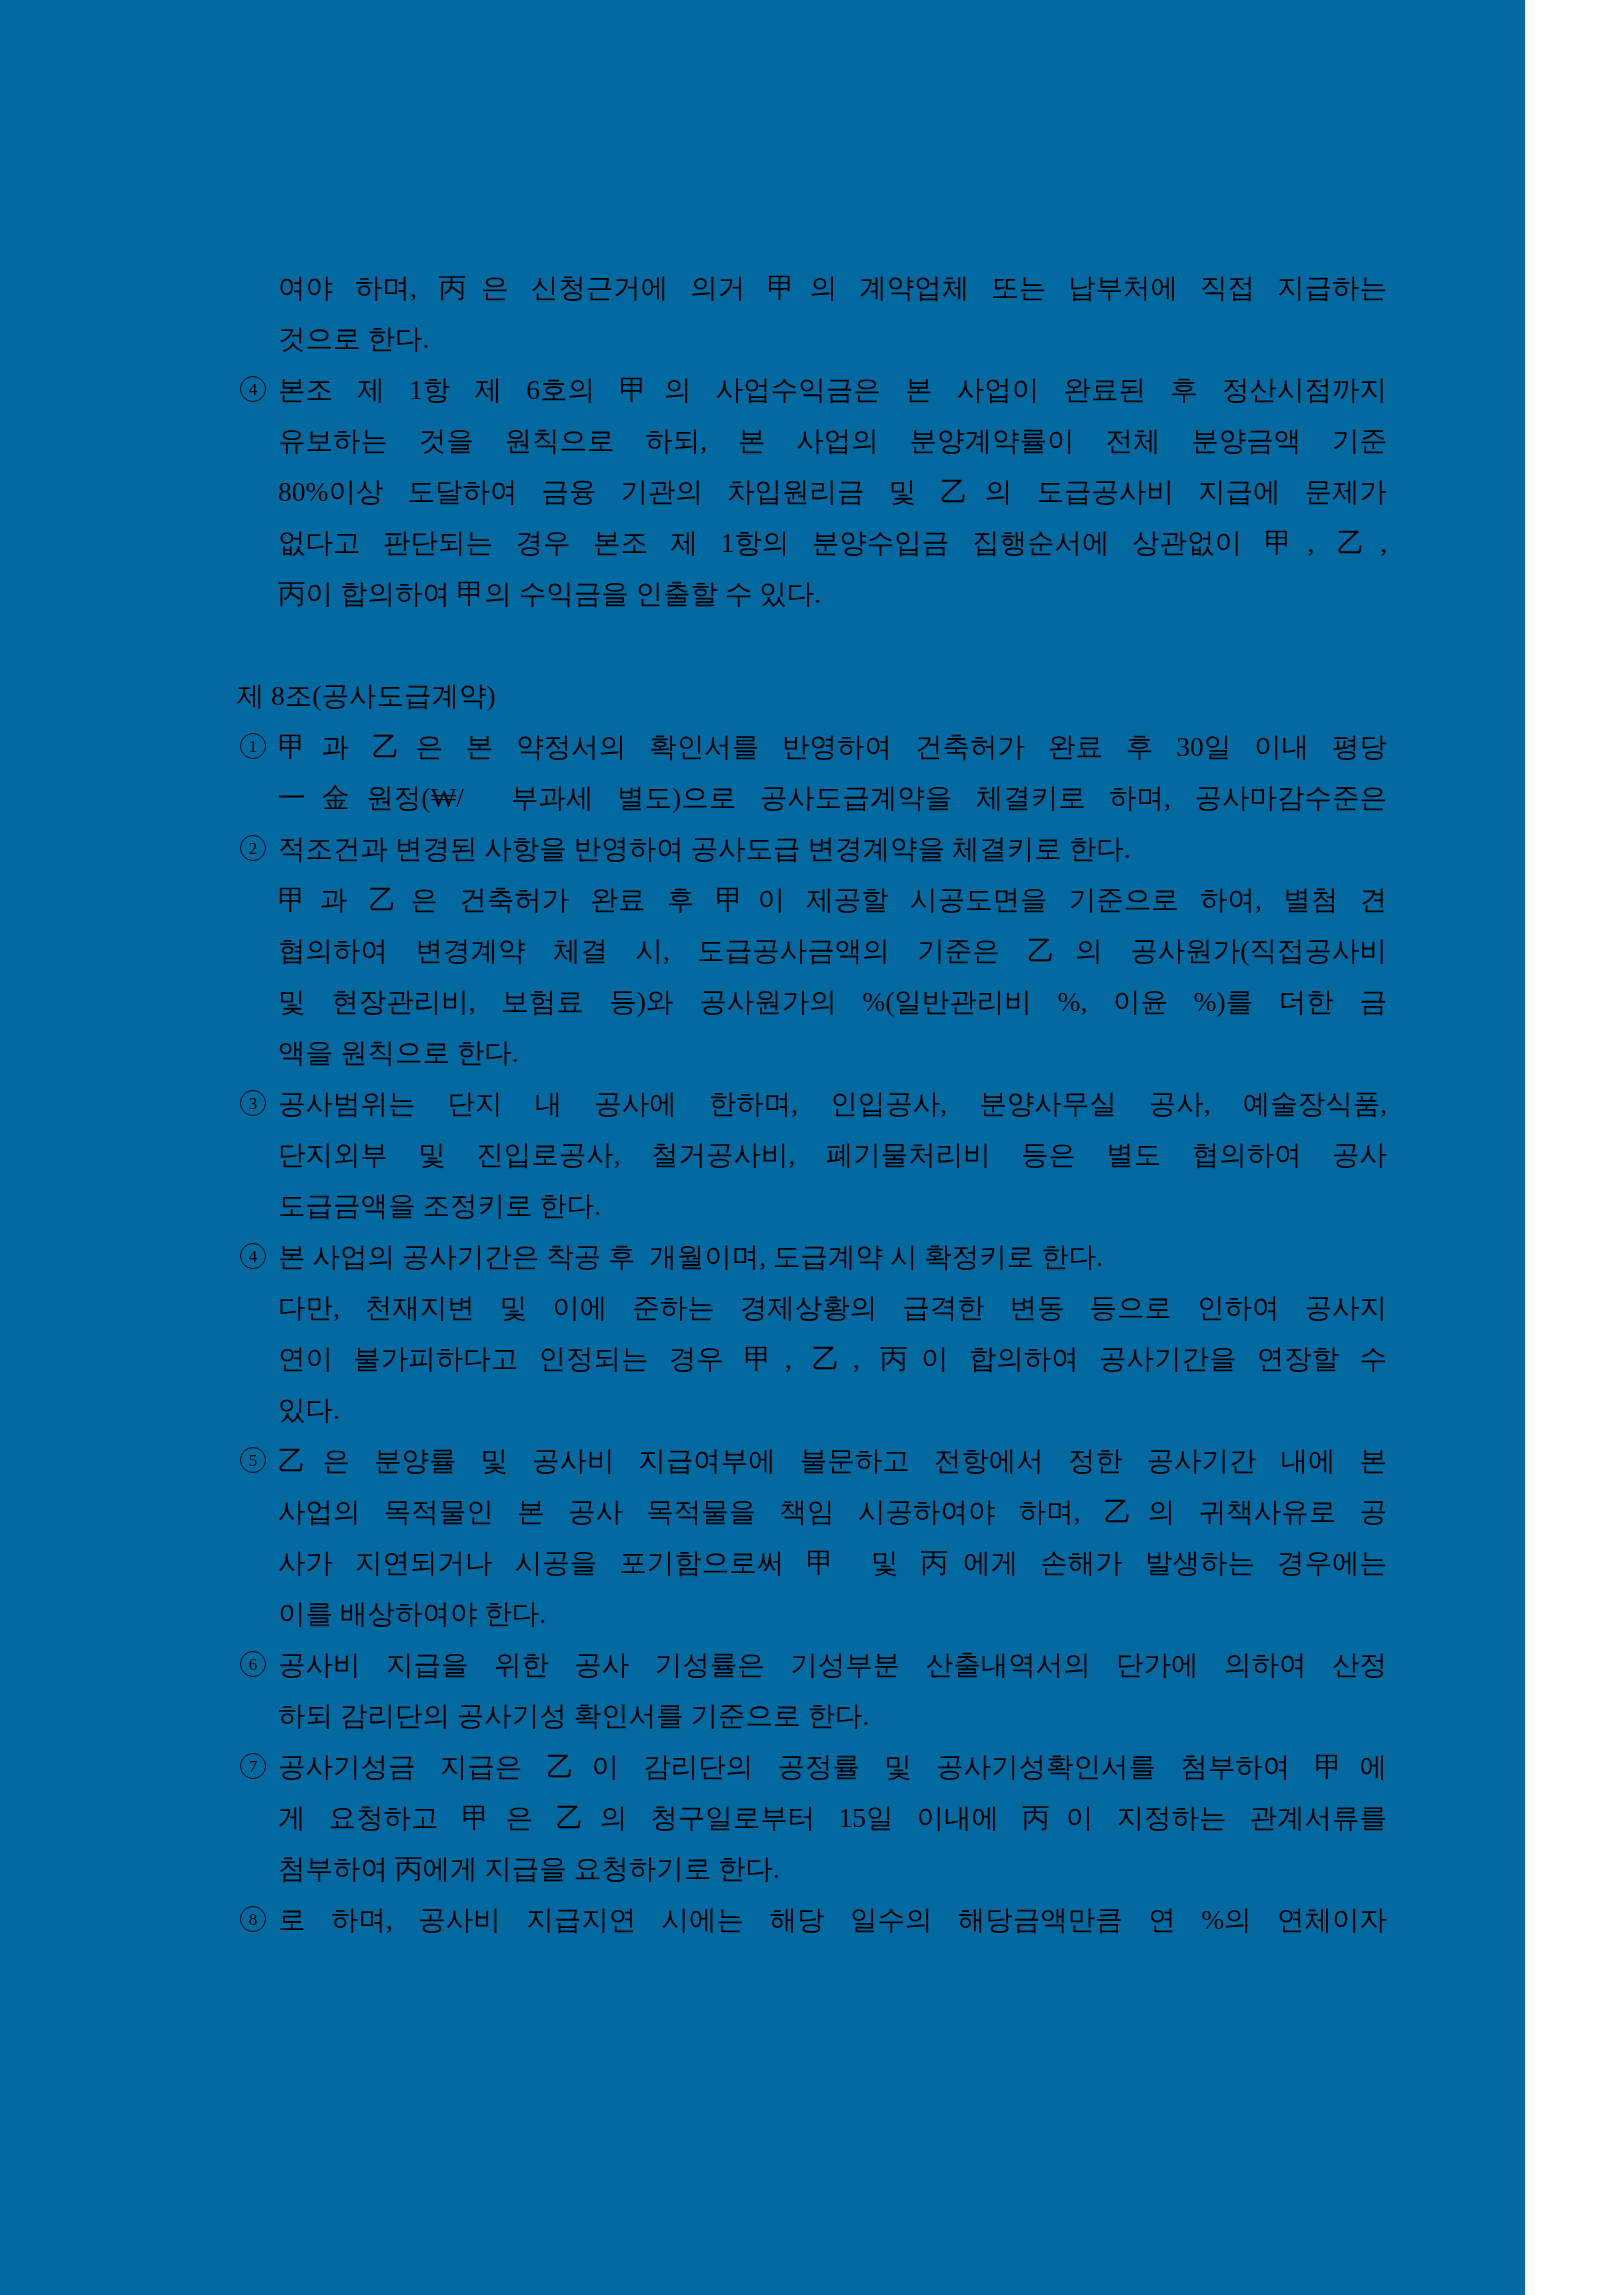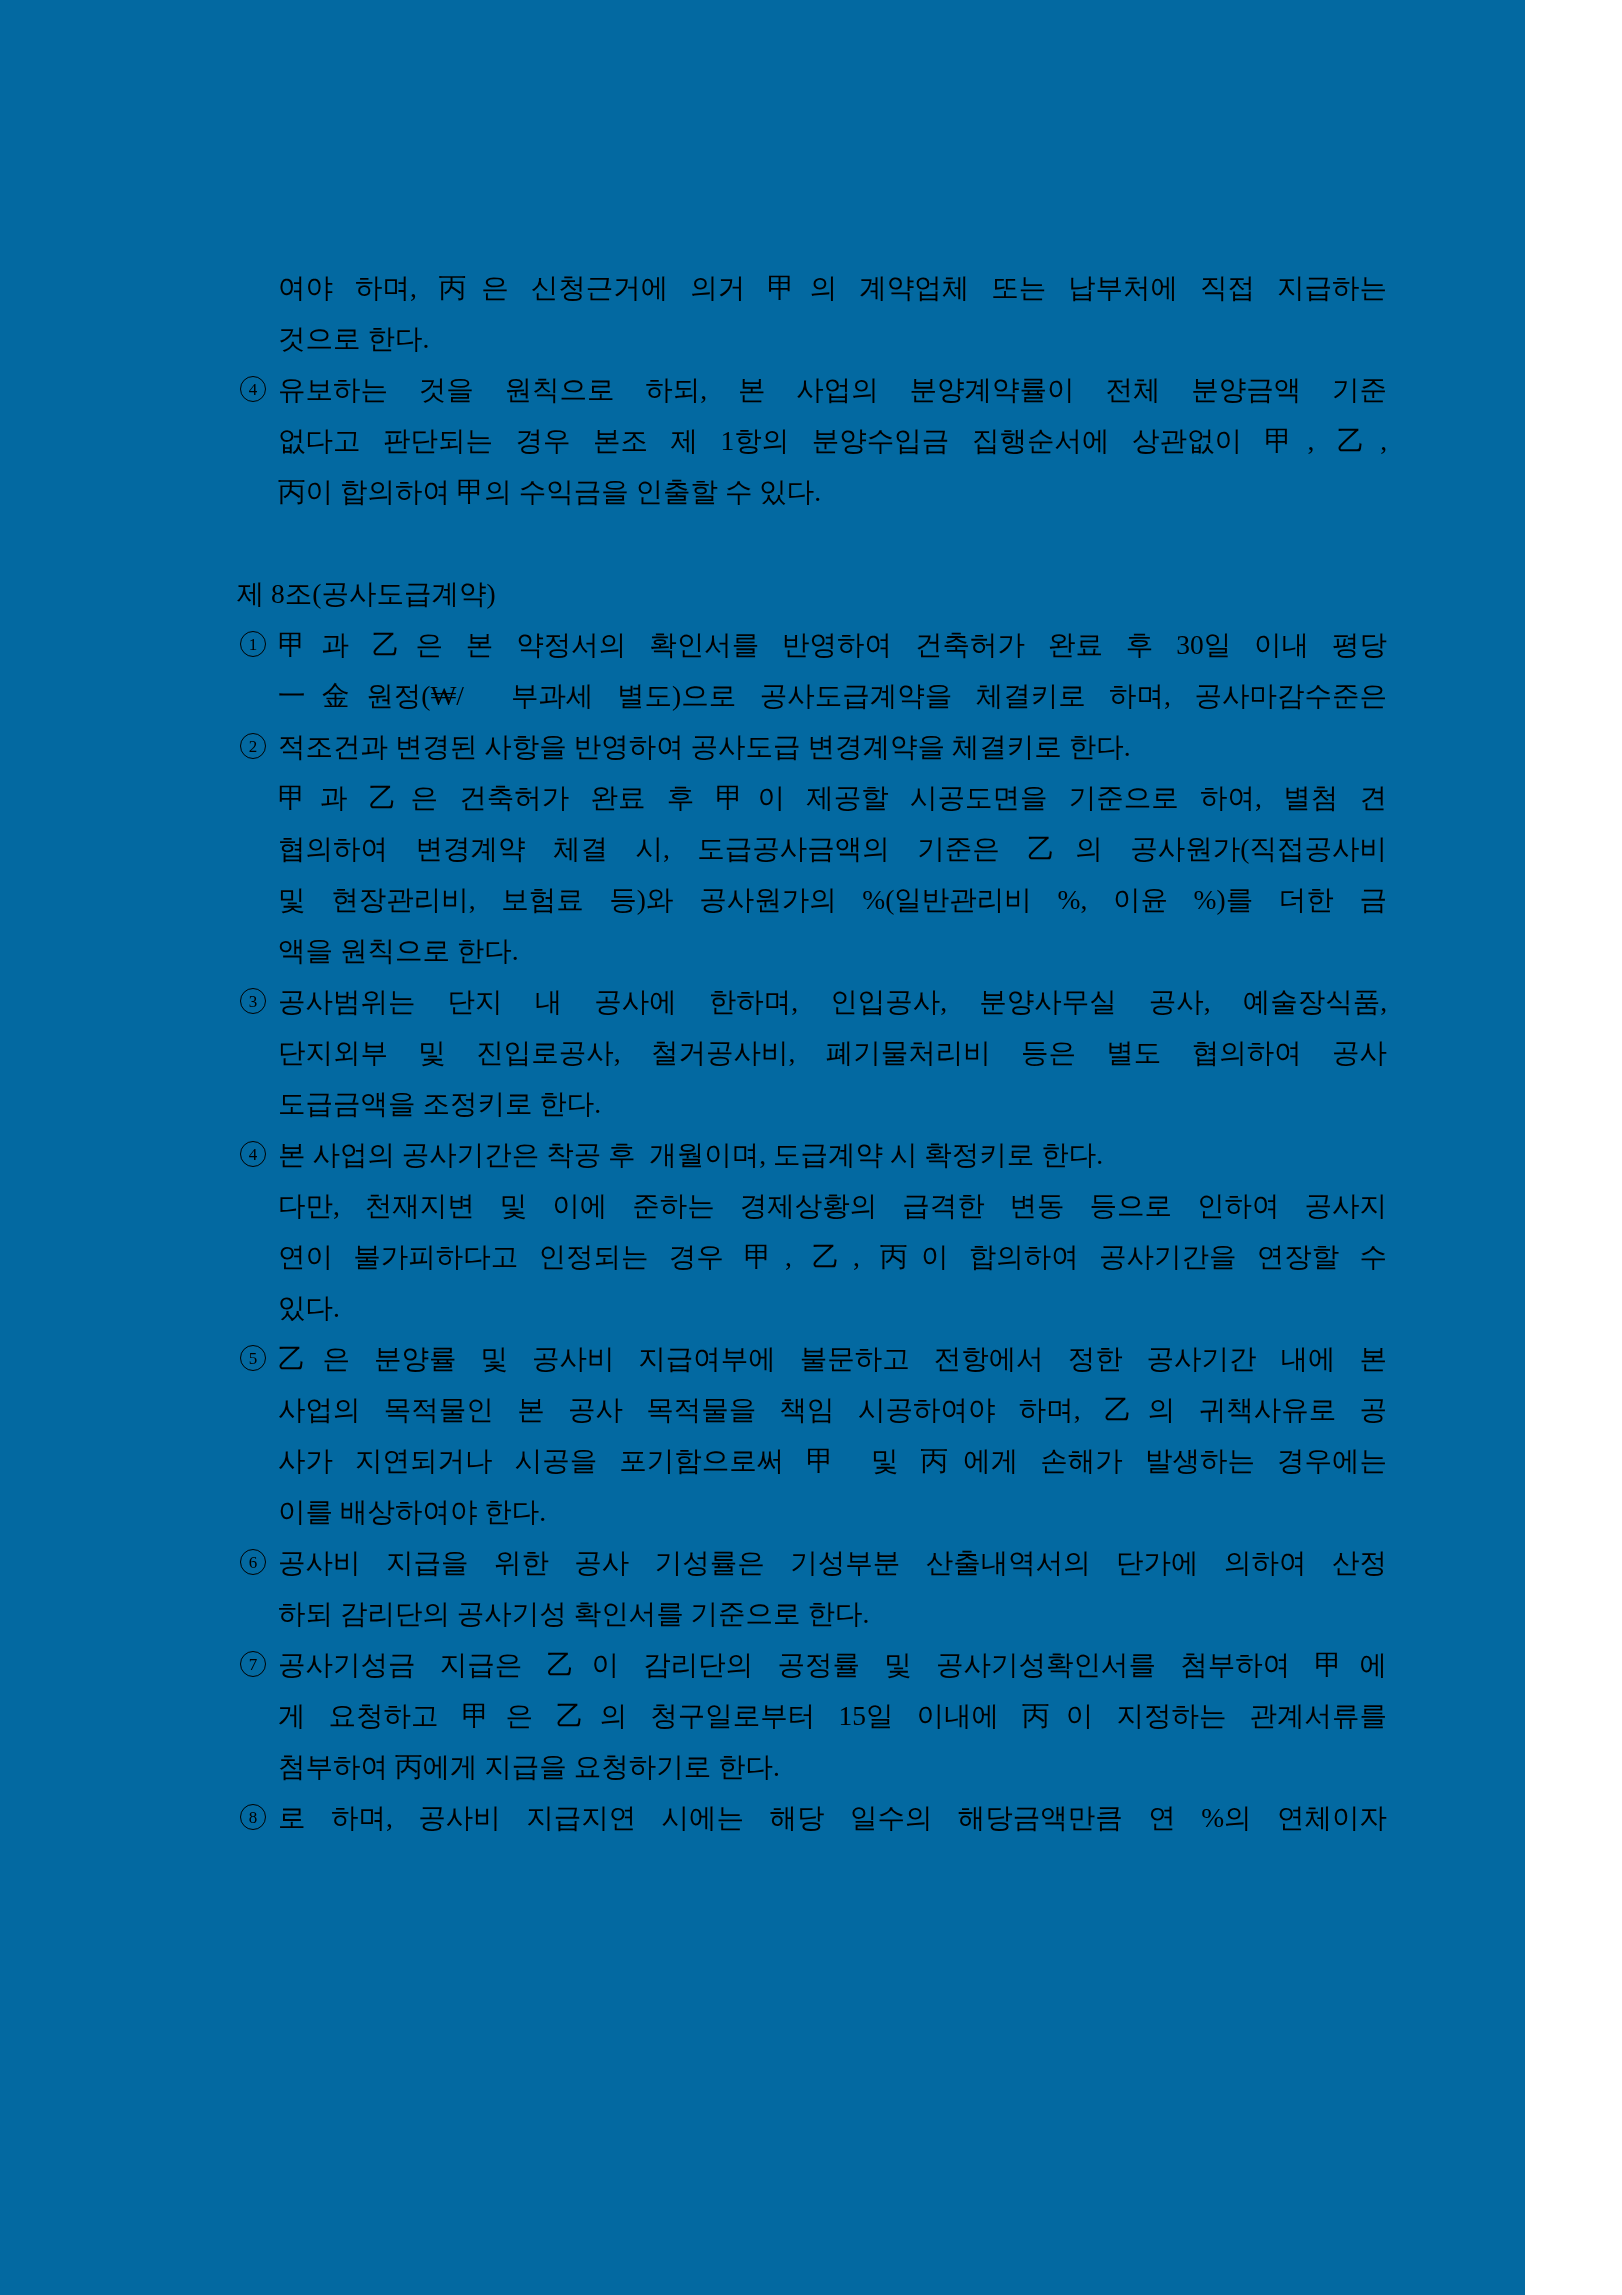--- a/index.html
+++ b/index.html
@@ -67,21 +67,23 @@
 <body>
 
 <div class="page">
   <div class="content">
       <div class="cont">
         <div class="line j">여야 하며, 丙은 신청근거에 의거 甲의 계약업체 또는 납부처에 직접 지급하는</div>
         <div class="line">것으로 한다.</div>
       </div>
       <div class="item">
         <span class="marker">4</span>
+        <div class="line j">본조 제 1항 제 6호의 甲의 사업수익금은 본 사업이 완료된 후 정산시점까지</div>
         <div class="line j">유보하는 것을 원칙으로 하되, 본 사업의 분양계약률이 전체 분양금액 기준</div>
+        <div class="line j">80%이상 도달하여 금융 기관의 차입원리금 및 乙의 도급공사비 지급에 문제가</div>
         <div class="line j">없다고 판단되는 경우 본조 제 1항의 분양수입금 집행순서에 상관없이 甲, 乙,</div>
         <div class="line">丙이 합의하여 甲의 수익금을 인출할 수 있다.</div>
       </div>
       <div class="spacer"></div>
       <div class="heading line">제 8조(공사도급계약)</div>
       <div class="item">
         <span class="marker">1</span>
         <div class="line j">甲과 乙은 본 약정서의 확인서를 반영하여 건축허가 완료 후 30일 이내 평당</div>
         <div class="line j">一金원정(₩/  부과세 별도)으로 공사도급계약을 체결키로 하며, 공사마감수준은</div>
       </div>

